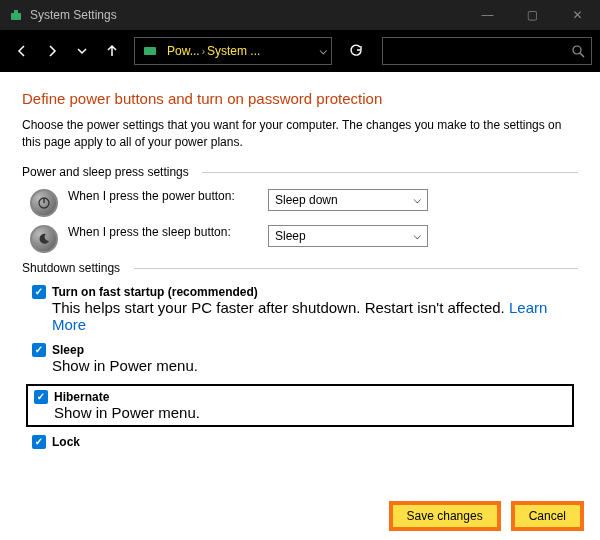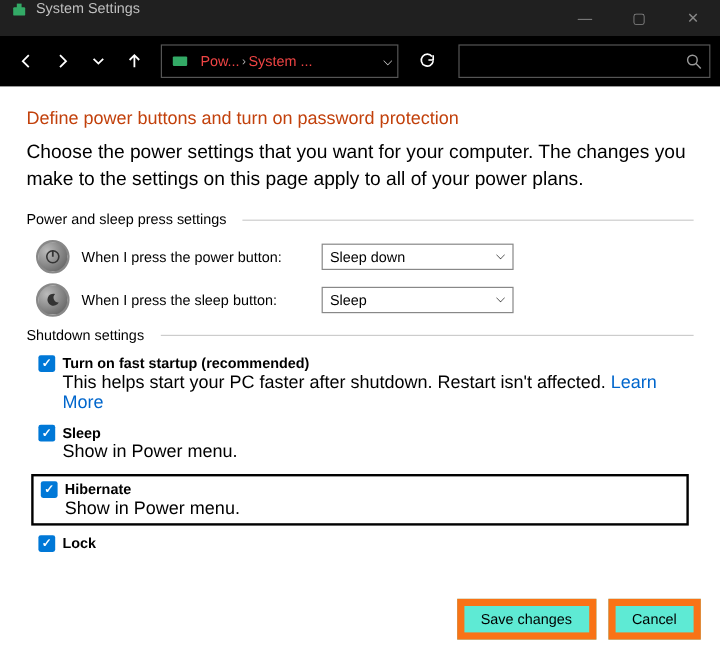--- a/index.html
+++ b/index.html
@@ -1,54 +1,54 @@
 <!DOCTYPE html>
 <html><head>
 <meta charset="utf-8">
 <style>
 * { margin: 0; padding: 0; box-sizing: border-box; }
 body { font-family: "Segoe UI", Tahoma, sans-serif; font-size: 12px; color: #000; background: #fff; width: 600px; height: 540px; overflow: hidden; }
-.titlebar { height: 30px; background: #202020; color: #bfbfbf; display: flex; align-items: flex-start; padding-left: 8px; }
+.titlebar { height: 30px; background: #202020; color: #bfbfbf; display: flex; align-items: center; padding-left: 8px; }
 .titlebar .icon { width: 16px; height: 16px; margin-right: 6px; display: flex; align-items: center; justify-content: center; }
 .titlebar .title { font-size: 12px; }
 .titlecontrols { margin-left: auto; display: flex; }
 .titlecontrols div { width: 45px; height: 30px; display: flex; align-items: center; justify-content: center; color: #888; }
 .navbar { height: 42px; background: #000; display: flex; align-items: center; padding: 0 8px; gap: 2px; }
 .navbtn { width: 28px; height: 28px; display: flex; align-items: center; justify-content: center; color: #fff; }
 .navbtn svg { stroke: #fff; }
 .breadcrumb { display: flex; align-items: center; background: #000; border: 1px solid #555; height: 28px; margin-left: 6px; padding: 0 4px; width: 198px; }
 .breadcrumb .bc-icon { width: 16px; height: 16px; margin: 0 4px; }
 .breadcrumb .sep { color: #aaa; margin: 0 2px; font-size: 10px; }
-.breadcrumb .crumb { color: #ef4444; font-size: 12px; white-space: nowrap; overflow: hidden; text-overflow: ellipsis; }
+.breadcrumb .crumb { color: #fde047; font-size: 12px; white-space: nowrap; overflow: hidden; text-overflow: ellipsis; }
 .breadcrumb .chev-down { margin-left: auto; color: #fff; font-size: 10px; }
 .refresh { margin-left: 8px; }
 .search { flex: 1; margin-left: 10px; height: 28px; border: 1px solid #555; background: #000; display: flex; align-items: center; padding: 0 6px; }
 .search svg { margin-left: auto; }
 .content { padding: 18px 22px 8px 22px; height: calc(540px - 30px - 42px - 50px); overflow: hidden; }
 h1 { font-size: 15px; font-weight: 400; color: #c2410c; margin-bottom: 10px; }
-.desc { font-size: 16px; color: #000; margin-bottom: 14px; line-height: 1.4; }
+.desc { font-size: 12px; color: #000; margin-bottom: 14px; line-height: 1.4; }
 .section-label { font-size: 12px; position: relative; margin-bottom: 10px; }
 .section-label::after { content: ""; position: absolute; top: 50%; height: 1px; background: #ccc; right: 0; }
 .section-label.s1::after { left: 180px; }
 .section-label.s2::after { left: 112px; }
-.row { display: flex; align-items: center; margin: 8px 0 8px 8px; gap: 10px; }
+.row { display: flex; align-items: flex-start; margin: 8px 0 8px 8px; gap: 10px; }
 .row .rowicon { width: 28px; height: 28px; border-radius: 50%; background: radial-gradient(circle at 30% 30%, #bbb, #555); border: 2px solid #888; display: flex; align-items: center; justify-content: center; }
 .row .rowlabel { font-size: 12px; width: 190px; }
 .select { border: 1px solid #888; height: 22px; width: 160px; display: flex; align-items: center; padding: 0 6px; font-size: 12px; position: relative; background: #fff; }
 .select .caret { margin-left: auto; font-size: 10px; }
 .checkitem { margin: 6px 0 10px 10px; }
 .checkrow { display: flex; align-items: center; gap: 6px; }
 .checkbox { width: 14px; height: 14px; background: #0078d7; border-radius: 2px; display: flex; align-items: center; justify-content: center; color: #fff; font-size: 10px; font-weight: bold; flex-shrink: 0; }
 .checktitle { font-weight: bold; font-size: 12px; }
 .checkdesc { margin-left: 20px; font-size: 15px; color: #000; }
 .checkdesc a { color: #0066cc; text-decoration: none; }
 .highlight { border: 2px solid #000; padding: 4px 6px; margin: 2px 4px 8px 4px; }
 .highlight .checkrow { margin-left: 0; }
 .footer { height: 50px; border-top: 1px solid #fff; display: flex; align-items: center; justify-content: flex-end; padding: 0 16px; gap: 10px; }
-.btn { border: 6px solid #f97316; background: #5eead4; padding: 4px 14px; font-size: 12px; }
+.btn { border: 4px solid #f97316; background: #fde047; padding: 4px 14px; font-size: 12px; }
 </style>
 </head>
 <body>
 
 <div class="titlebar">
   <span class="icon">
     <svg width="14" height="14" viewBox="0 0 14 14">
         <rect x="2" y="5" width="10" height="7" fill="#3a6" rx="1"></rect>
         <rect x="5" y="2" width="4" height="4" fill="#3a6"></rect>
       </svg>

